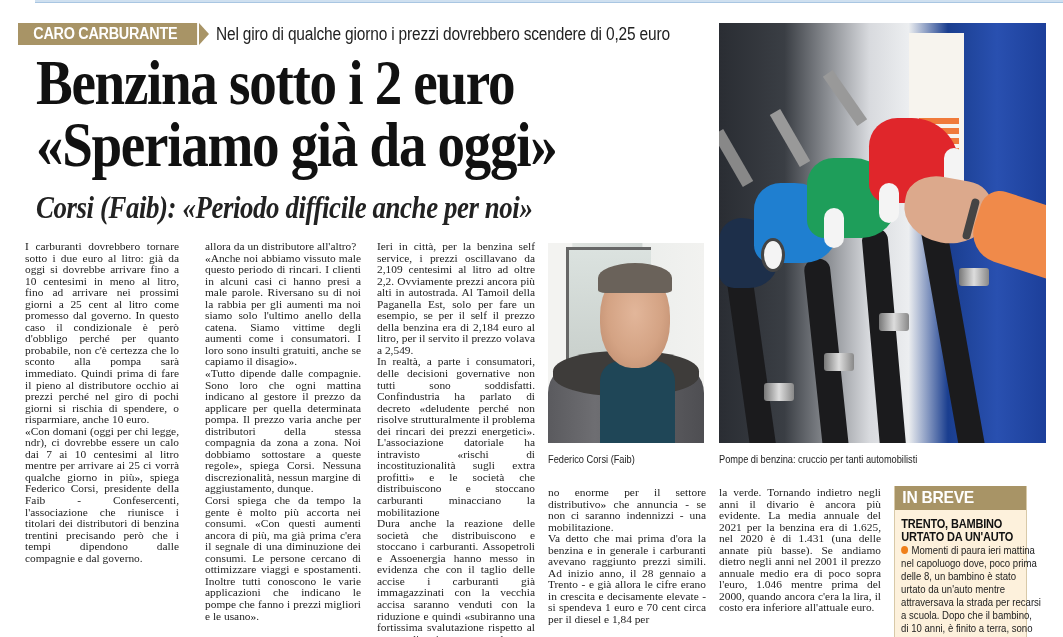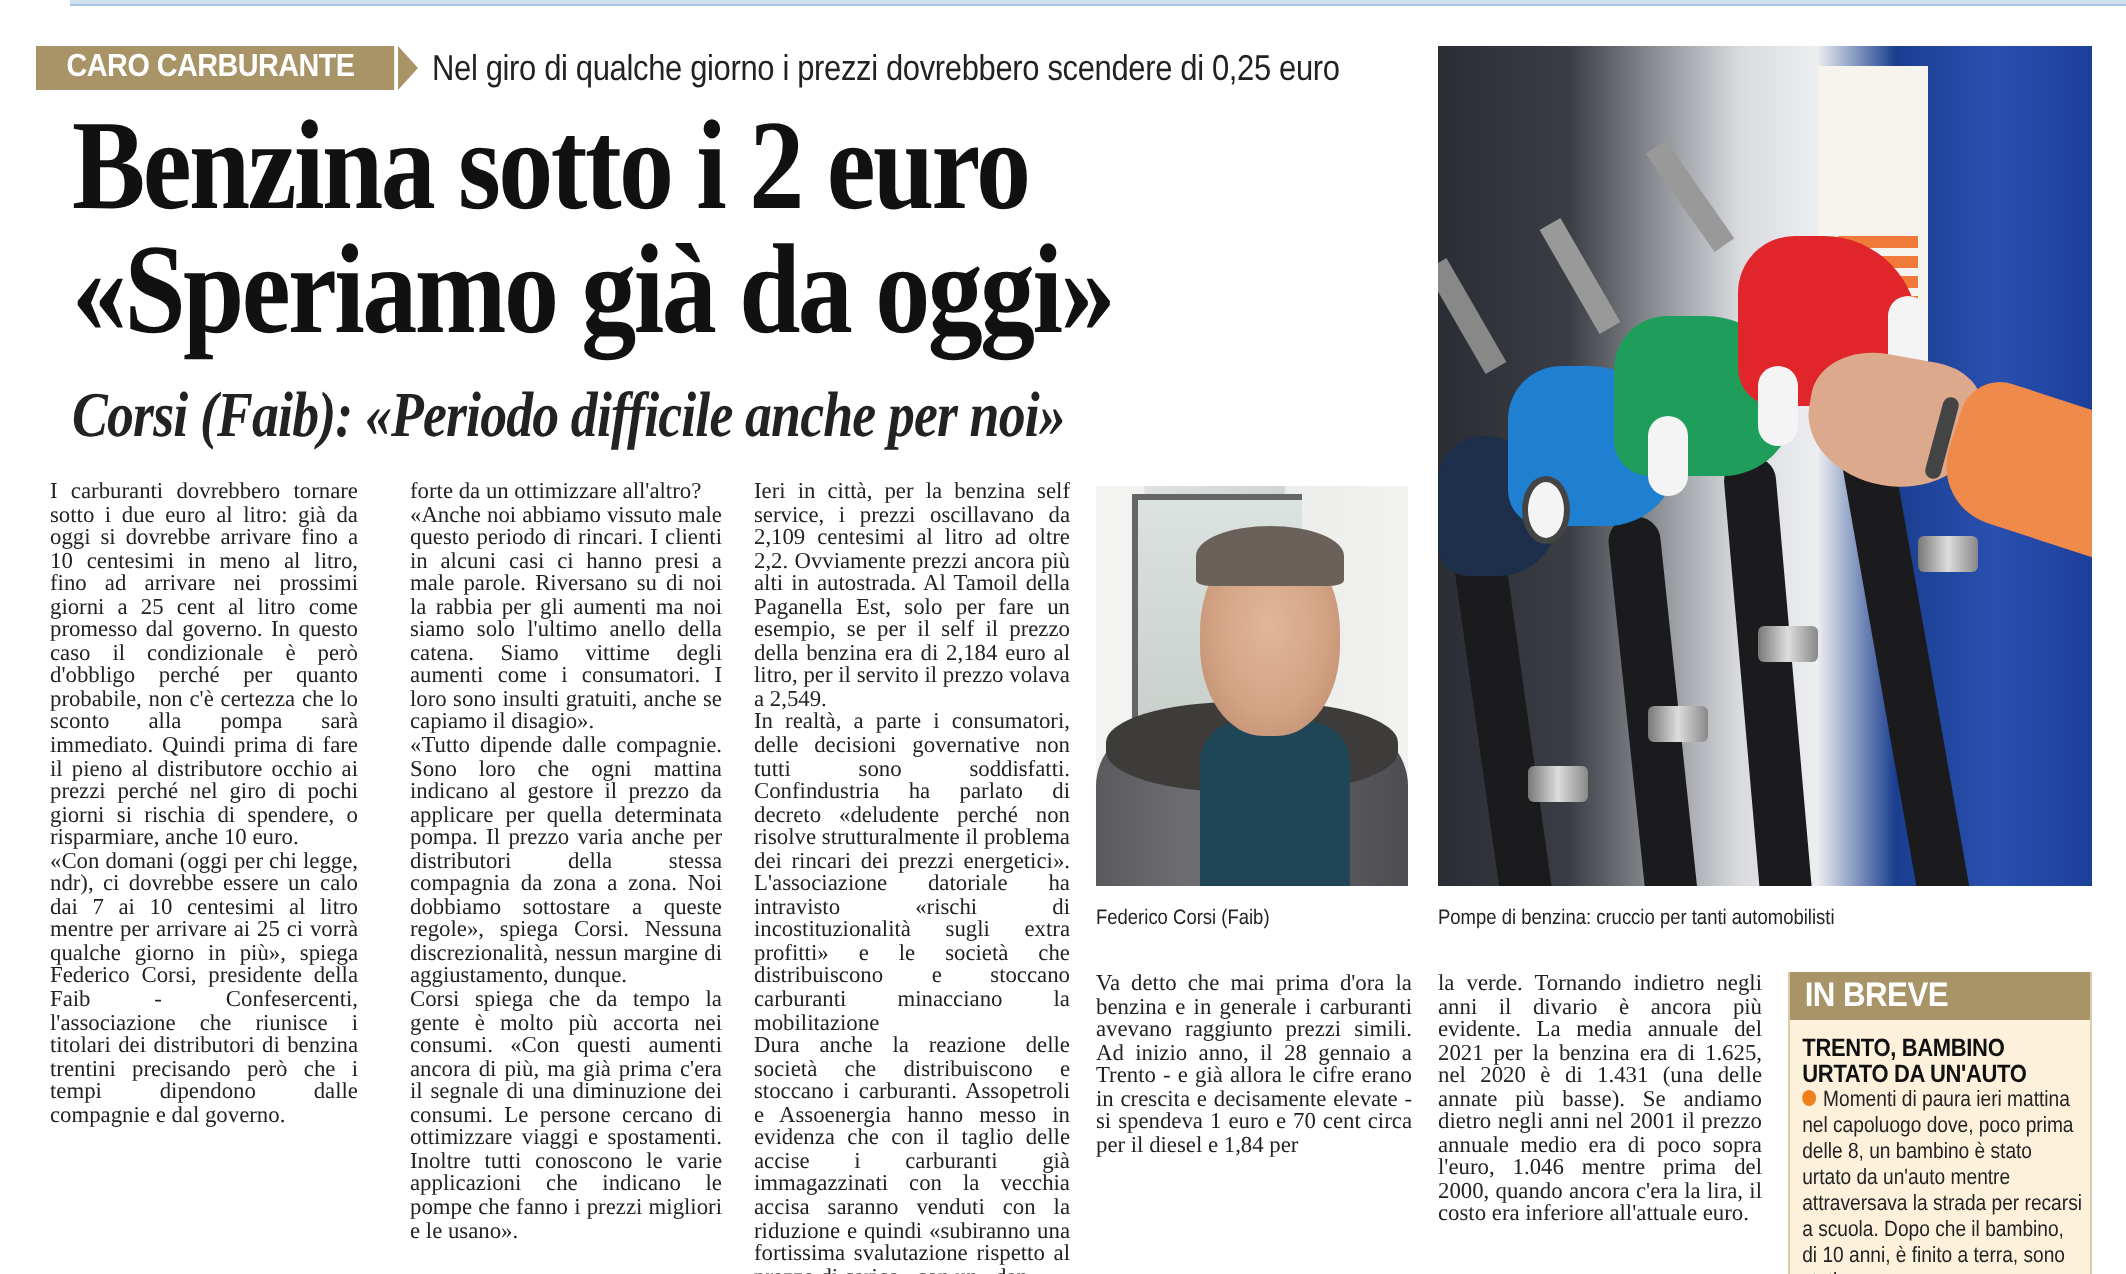--- a/index.html
+++ b/index.html
@@ -40,21 +40,21 @@
     .photo-pumps { position: absolute; left: 719px; top: 23px; width: 327px; height: 420px; overflow: hidden; background: linear-gradient(90deg, #2a2d33 0%, #3a3e44 20%, #d8dade 46%, #eceef0 58%, #1a3e8f 70%, #2950b0 85%, #1c3f9a 100%); }
     .photo-pumps .hose { position: absolute; width: 26px; background: #1b1b1d; border-radius: 12px; }
     .photo-pumps .nozzle { position: absolute; border-radius: 30px 50px 40px 20px; }
     .photo-pumps .ring { position: absolute; height: 18px; width: 30px; background: linear-gradient(90deg, #777, #ddd, #888); border-radius: 3px; }
     .photo-pumps .label-panel { position: absolute; left: 190px; top: 10px; width: 55px; height: 180px; background: #f7f4ee; }
     .photo-pumps .orange-strip { position: absolute; left: 200px; top: 95px; width: 40px; height: 60px; background: repeating-linear-gradient(180deg, #f07a3a 0 6px, #f7f4ee 6px 10px); }
     .photo-pumps .arm { position: absolute; left: 255px; top: 175px; width: 90px; height: 70px; background: #f08a4a; border-radius: 20px 0 0 30px; transform: rotate(18deg); }
     .photo-pumps .hand { position: absolute; left: 185px; top: 155px; width: 85px; height: 65px; background: #dca98c; border-radius: 40% 30% 50% 50%; transform: rotate(10deg); }
     .photo-pumps .bracelet { position: absolute; left: 248px; top: 175px; width: 8px; height: 42px; background: #444; border-radius: 4px; transform: rotate(15deg); }
 
-    .inbreve { position: absolute; left: 894px; top: 486px; width: 152px; height: 151px; background: #fdf1dc; border-left: 1px solid #d8c9a8; border-right: 1px solid #d8c9a8; }
+    .inbreve { position: absolute; left: 894px; top: 486px; width: 133px; height: 151px; background: #fdf1dc; border-left: 1px solid #d8c9a8; border-right: 1px solid #d8c9a8; }
     .inbreve-head { background: #a89466; height: 24px; }
     .inbreve-title { font-family: "Liberation Sans", sans-serif; font-weight: bold; font-size: 17px; color: #fff; line-height: 24px; padding-left: 8px; transform: scaleX(0.92); transform-origin: left center; display: inline-block; letter-spacing: -0.3px; }
     .inbreve-item-title { font-family: "Liberation Sans", sans-serif; font-weight: bold; font-size: 12.5px; line-height: 13px; color: #111; padding: 8px 6px 0 7px; transform: scaleX(0.88); transform-origin: left top; width: 170px; letter-spacing: -0.2px; }
     .inbreve-body { font-family: "Liberation Sans", sans-serif; font-size: 11px; line-height: 13px; color: #222; padding: 0 0 0 7px; transform: scaleX(0.87); transform-origin: left top; width: 168px; }
     .bullet { display: inline-block; width: 8px; height: 8px; border-radius: 50%; background: #ef7f1a; margin-right: 4px; vertical-align: 0; }
   </style>
 </head>
 <body>
 
 <div class="top-rule"></div>
@@ -70,21 +70,21 @@
   <div>«Speriamo già da oggi»</div>
 </h1>
 <h2 class="subhead">Corsi (Faib): «Periodo difficile anche per noi»</h2>
 
 <div class="col c1">
   <p>I carburanti dovrebbero tornare sotto i due euro al litro: già da oggi si dovrebbe arrivare fino a 10 centesimi in meno al litro, fino ad arrivare nei prossimi giorni a 25 cent al litro come promesso dal governo. In questo caso il condizionale è però d'obbligo perché per quanto probabile, non c'è certezza che lo sconto alla pompa sarà immediato. Quindi prima di fare il pieno al distributore occhio ai prezzi perché nel giro di pochi giorni si rischia di spendere, o risparmiare, anche 10 euro.</p>
   <p>«Con domani (oggi per chi legge, ndr), ci dovrebbe essere un calo dai 7 ai 10 centesimi al litro mentre per arrivare ai 25 ci vorrà qualche giorno in più», spiega Federico Corsi, presidente della Faib - Confesercenti, l'associazione che riunisce i titolari dei distributori di benzina trentini precisando però che i tempi dipendono dalle compagnie e dal governo.</p>
 </div>
 
 <div class="col c2">
-  <p>forte da un ottimizzare all'altro?</p>
+  <p>allora da un distributore all'altro?</p>
   <p>«Anche noi abbiamo vissuto male questo periodo di rincari. I clienti in alcuni casi ci hanno presi a male parole. Riversano su di noi la rabbia per gli aumenti ma noi siamo solo l'ultimo anello della catena. Siamo vittime degli aumenti come i consumatori. I loro sono insulti gratuiti, anche se capiamo il disagio».</p>
   <p>«Tutto dipende dalle compagnie. Sono loro che ogni mattina indicano al gestore il prezzo da applicare per quella determinata pompa. Il prezzo varia anche per distributori della stessa compagnia da zona a zona. Noi dobbiamo sottostare a queste regole», spiega Corsi. Nessuna discrezionalità, nessun margine di aggiustamento, dunque.</p>
   <p>Corsi spiega che da tempo la gente è molto più accorta nei consumi. «Con questi aumenti ancora di più, ma già prima c'era il segnale di una diminuzione dei consumi. Le persone cercano di ottimizzare viaggi e spostamenti. Inoltre tutti conoscono le varie applicazioni che indicano le pompe che fanno i prezzi migliori e le usano».</p>
 </div>
 
 <div class="col c3">
   <p>Ieri in città, per la benzina self service, i prezzi oscillavano da 2,109 centesimi al litro ad oltre 2,2. Ovviamente prezzi ancora più alti in autostrada. Al Tamoil della Paganella Est, solo per fare un esempio, se per il self il prezzo della benzina era di 2,184 euro al litro, per il servito il prezzo volava a 2,549.</p>
   <p>In realtà, a parte i consumatori, delle decisioni governative non tutti sono soddisfatti. Confindustria ha parlato di decreto «deludente perché non risolve strutturalmente il problema dei rincari dei prezzi energetici». L'associazione datoriale ha intravisto «rischi di incostituzionalità sugli extra profitti» e le società che distribuiscono e stoccano carburanti minacciano la mobilitazione</p>
   <p>Dura anche la reazione delle società che distribuiscono e stoccano i carburanti. Assopetroli e Assoenergia hanno messo in evidenza che con il taglio delle accise i carburanti già immagazzinati con la vecchia accisa saranno venduti con la riduzione e quindi «subiranno una fortissima svalutazione rispetto al prezzo di carico» con un «dan-</p>
 </div>
@@ -127,20 +127,21 @@
   <div class="bracelet"></div>
 
   <div class="ring" style="left:45px; top:360px;"></div>
   <div class="ring" style="left:105px; top:330px;"></div>
   <div class="ring" style="left:160px; top:290px;"></div>
   <div class="ring" style="left:240px; top:245px;"></div>
 </div>
 <div class="caption cap2">Pompe di benzina: cruccio per tanti automobilisti</div>
 
 <div class="col c4">
+  <p>no enorme per il settore distributivo» che annuncia - se non ci saranno indennizzi - una mobilitazione.</p>
   <p>Va detto che mai prima d'ora la benzina e in generale i carburanti avevano raggiunto prezzi simili. Ad inizio anno, il 28 gennaio a Trento - e già allora le cifre erano in crescita e decisamente elevate - si spendeva 1 euro e 70 cent circa per il diesel e 1,84 per</p>
 </div>
 
 <div class="col c5">
   <p>la verde. Tornando indietro negli anni il divario è ancora più evidente. La media annuale del 2021 per la benzina era di 1.625, nel 2020 è di 1.431 (una delle annate più basse). Se andiamo dietro negli anni nel 2001 il prezzo annuale medio era di poco sopra l'euro, 1.046 mentre prima del 2000, quando ancora c'era la lira, il costo era inferiore all'attuale euro.</p>
 </div>
 
 <aside class="inbreve">
   <div class="inbreve-head">
     <span class="inbreve-title">IN BREVE</span>

